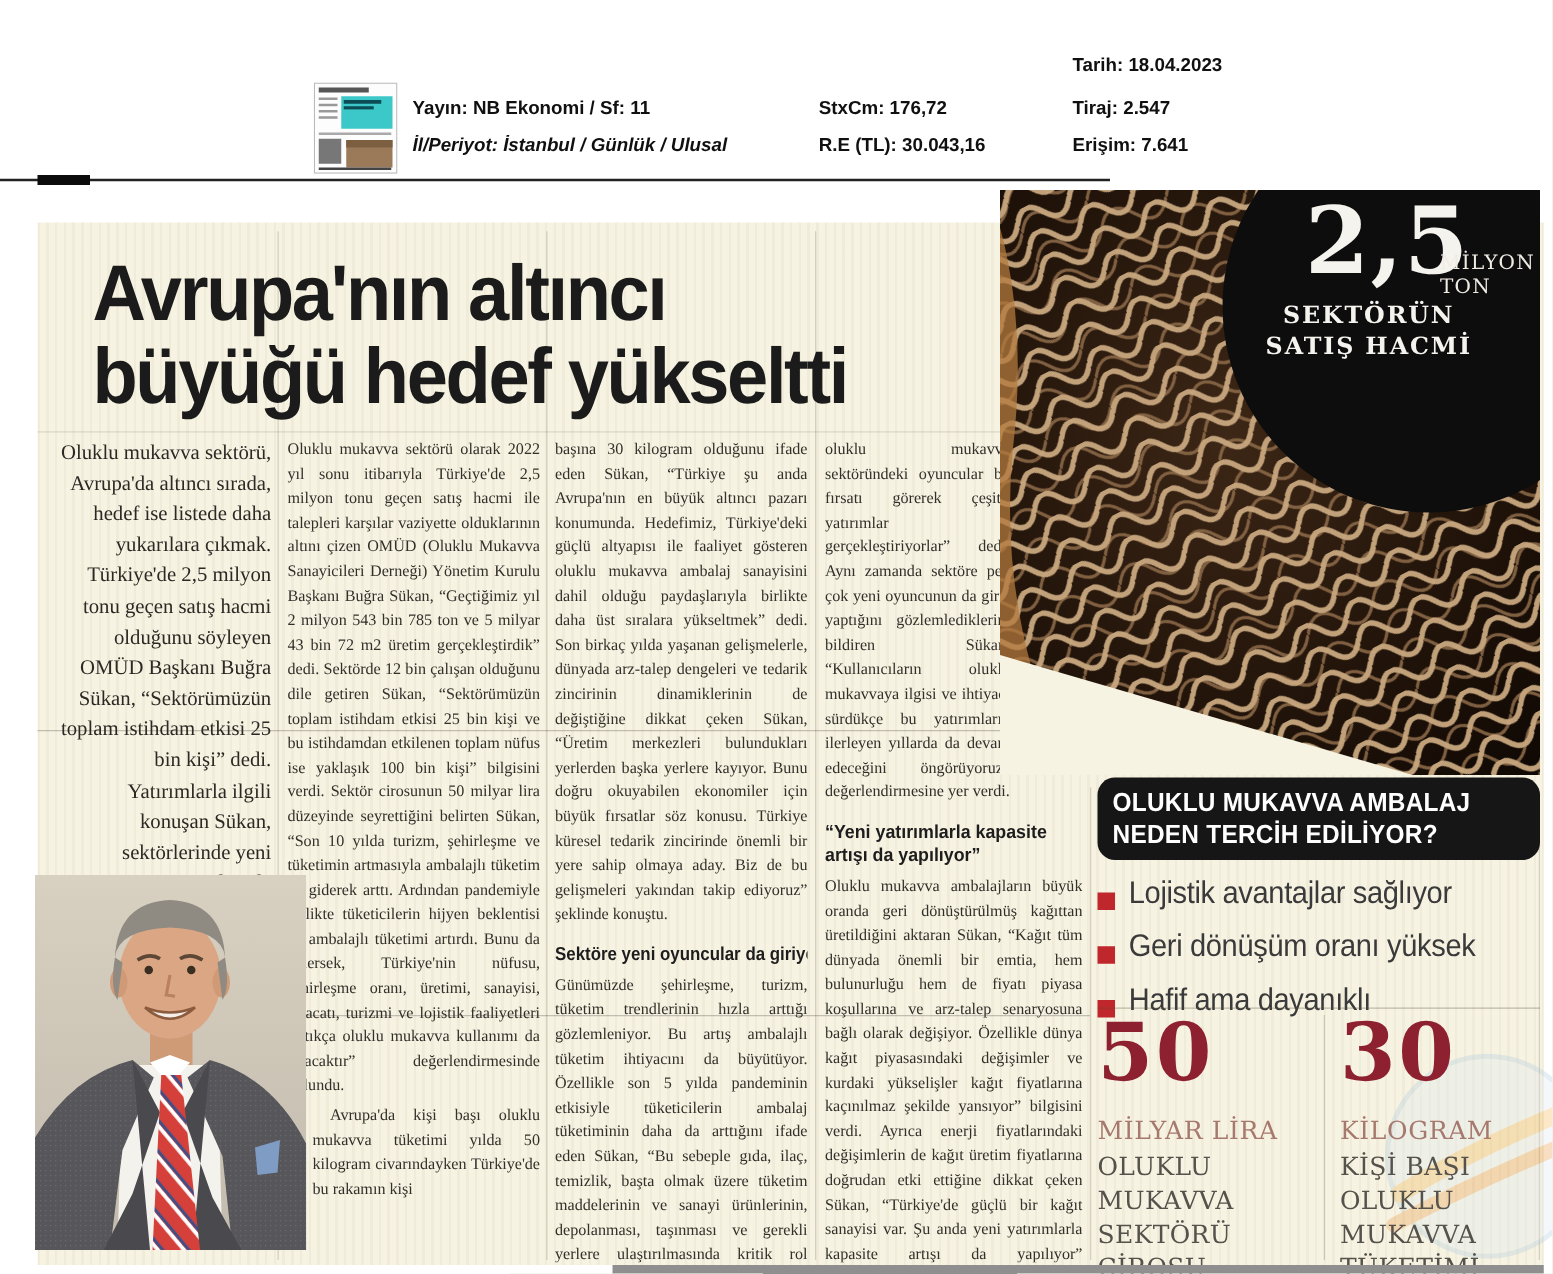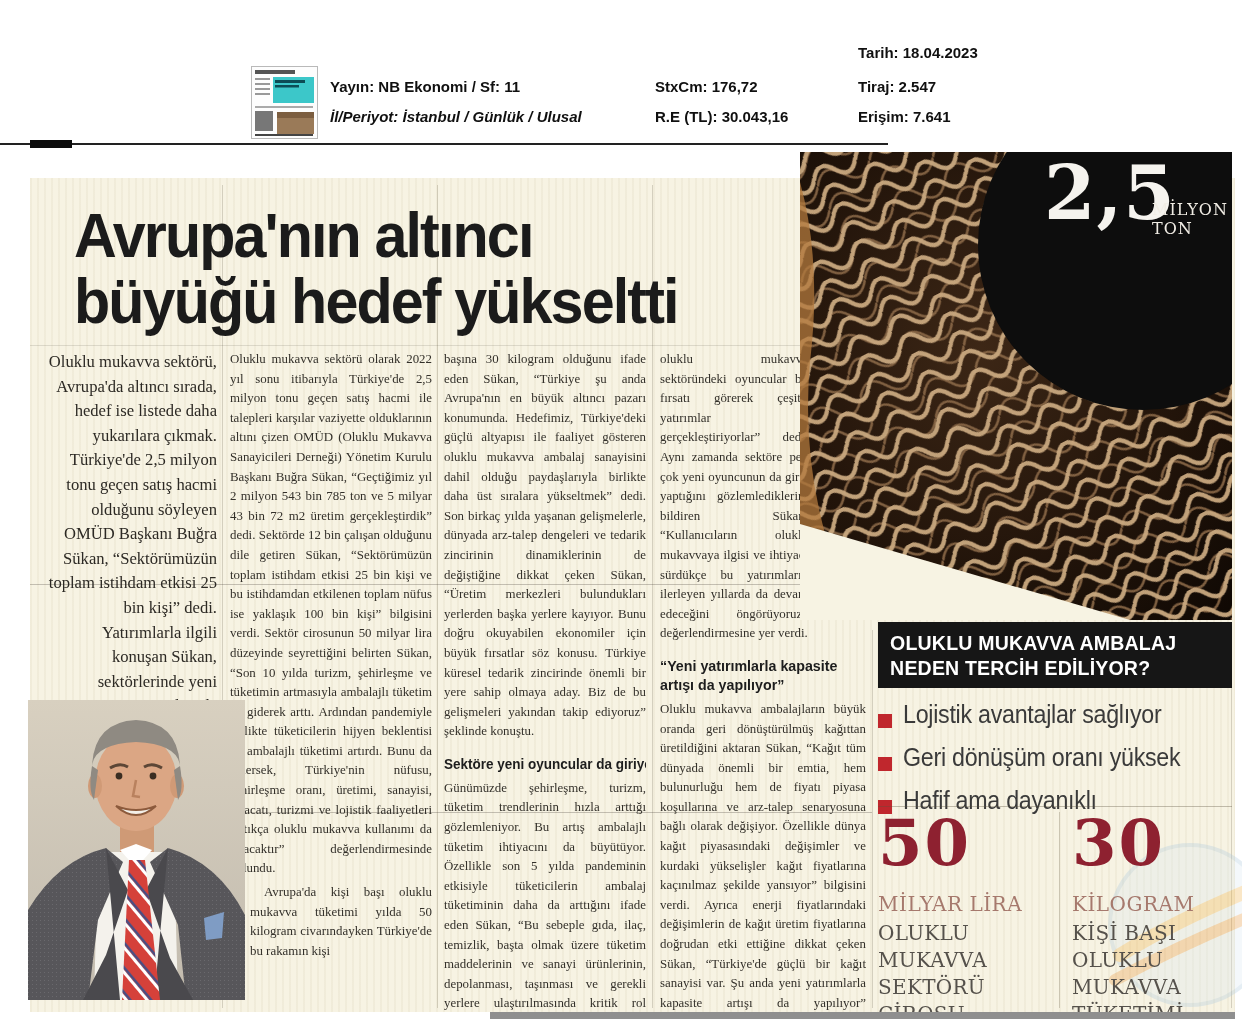--- a/index.html
+++ b/index.html
@@ -43,21 +43,21 @@
   
   .photo-cardboard{position:absolute;left:800px;top:152px;width:432px;height:468px;overflow:hidden;z-index:4;}
   .badge-circle{position:absolute;left:178px;top:-72px;width:330px;height:330px;border-radius:50%;background:#0d0d0d;}
   .badge-num{position:absolute;left:244px;top:2px;font:bold 74px/78px "DejaVu Serif",serif;color:#f5f3ee;letter-spacing:1px;}
   .badge-unit{position:absolute;left:352px;top:48px;font:16px/19px "DejaVu Serif",serif;color:#f0ece4;letter-spacing:1px;}
   .badge-caption{position:absolute;left:200px;top:88px;width:190px;text-align:center;white-space:pre-line;
                  font:bold 19px/25px "DejaVu Serif",serif;color:#f5f3ee;letter-spacing:1.5px;}
 
   
   .why-box{position:absolute;left:878px;top:622px;width:354px;height:66px;background:#161616;z-index:3;
-           display:flex;align-items:center;}
+           display:flex;align-items:center;border-radius:14px;}
   .why-box-title{white-space:pre-line;font:bold 21px/25px "Liberation Sans",sans-serif;color:#ffffff;
                  padding-left:13px;transform:scaleX(0.93);transform-origin:left;letter-spacing:0.2px;}
   .bullets{position:absolute;left:878px;top:698px;width:356px;z-index:3;}
   .bullet-row{display:flex;align-items:flex-end;margin-bottom:13px;height:30px;}
   .bullet-sq{width:14px;height:14px;background:#c0272d;margin-right:11px;flex:0 0 auto;}
   .bullet-label{font:25px/28px "Liberation Sans",sans-serif;color:#3a3a3a;white-space:nowrap;
                 transform:scaleX(0.93);transform-origin:left;letter-spacing:-0.3px;}
   .stats-divider-h{position:absolute;left:878px;top:806px;width:354px;height:1px;background:rgba(90,80,60,0.35);z-index:3;}
   .stats-divider-v{position:absolute;left:1059px;top:812px;width:1px;height:196px;background:rgba(90,80,60,0.25);z-index:3;}
   .stat{position:absolute;top:812px;z-index:3;}
@@ -162,20 +162,22 @@
       <rect width="432" height="468" fill="url(#flute1)" opacity="0.95"></rect>
       <path d="M0 30 Q 22 110 10 210 Q 2 300 26 385 L 0 430 Z" fill="#b37a3e" opacity="0.75"></path>
       <polygon points="0,468 0,372 330,468" fill="#f7f3e3"></polygon>
     </svg>
     <div class="badge-circle"></div>
     <div class="badge-num">2,5</div>
     <div class="badge-unit">
       <div>MİLYON</div>
       <div>TON</div>
     </div>
+    <div class="badge-caption">SEKTÖRÜN
+SATIŞ HACMİ</div>
   </div>
 
   <svg class="watermark" viewBox="0 0 190 200">
     <circle cx="100" cy="105" r="80" fill="#dce9f2" stroke="#aac8de" stroke-width="4"></circle>
     <path d="M30 135 Q 95 95 185 60" stroke="#f0b24a" stroke-width="14" fill="none" stroke-linecap="round"></path>
     <path d="M25 160 Q 100 120 188 85" stroke="#e8953a" stroke-width="12" fill="none" stroke-linecap="round"></path>
     <polygon points="185,55 200,70 188,92" fill="#f5d9a8"></polygon>
   </svg>
 
   <div class="why-box">

